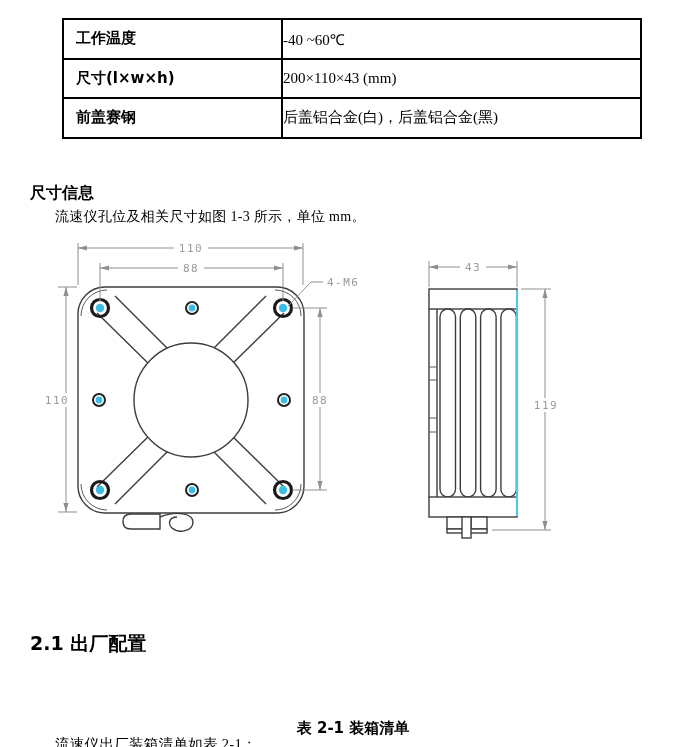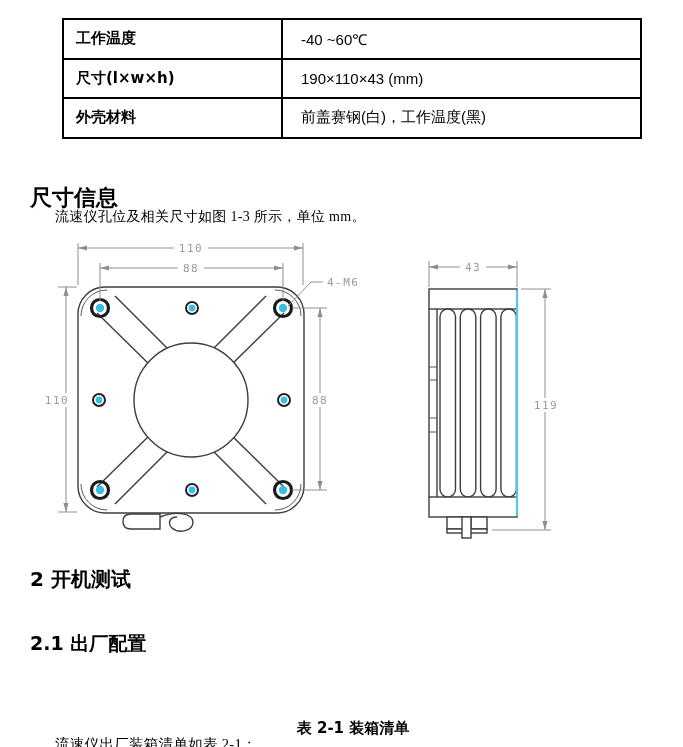--- a/index.html
+++ b/index.html
@@ -24,28 +24,28 @@
     white-space:nowrap;
     overflow:hidden;
   }
   .spec-table td.lbl{
     width:204px;
     font-family:"DejaVu Sans","Liberation Sans",sans-serif;
     font-weight:bold;
     padding-left:12px;
   }
   .spec-table td.val{
-    font-family:Liberation Sans, sans-serif;
-    padding-left:18px;
+    font-family:Liberation Serif, serif;
+    padding-left:0;
   }
   
   .h-dim{
     position:absolute;left:30px;top:183px;
     font-family:"DejaVu Sans","Liberation Sans",sans-serif;
-    font-weight:bold;font-size:22px;
+    font-weight:bold;font-size:16px;
   }
   .p-dim{
     position:absolute;left:55px;top:208px;
     font-size:14px;letter-spacing:.3px;
   }
   .h-chapter{
     position:absolute;left:30px;top:566px;
     font-family:"DejaVu Sans","Liberation Sans",sans-serif;
     font-weight:bold;font-size:20px;
   }
@@ -83,25 +83,25 @@
 <div class="page">
 
   <table class="spec-table">
     <tbody>
         <tr>
       <td class="lbl">工作温度</td>
       <td class="val">-40 ~60℃</td>
     </tr>
     <tr>
       <td class="lbl">尺寸(l×w×h)</td>
-      <td class="val">190×110×43 (mm)</td>
+      <td class="val">200×110×43 (mm)</td>
     </tr>
     <tr>
-      <td class="lbl">外壳材料</td>
-      <td class="val">前盖赛钢(白)，工作温度(黑)</td>
+      <td class="lbl">前盖赛钢</td>
+      <td class="val">后盖铝合金(白)，后盖铝合金(黑)</td>
     </tr>
   </tbody>
     </table>
 
   <div class="h-dim">尺寸信息</div>
   <div class="p-dim">流速仪孔位及相关尺寸如图 1-3 所示，单位 mm。</div>
 
   <svg class="fig" width="560" height="320" viewBox="30 238 560 320" xmlns="http://www.w3.org/2000/svg">
 
     <g>
@@ -242,18 +242,17 @@
         <line class="dim" x1="492" y1="530" x2="551" y2="530"></line>
         <line class="dim" x1="545" y1="289" x2="545" y2="530"></line>
         <polygon class="dim-arrow" points="545,289 542.4,298 547.6,298"></polygon>
         <polygon class="dim-arrow" points="545,530 542.4,521 547.6,521"></polygon>
         <rect class="mask" x="530" y="398" width="31" height="14"></rect>
         <text class="dim-txt" x="546" y="409" text-anchor="middle">119</text>
       </g>
     </g>
   </svg>
 
-  <div class="h-chapter">2 开机测试</div>
   <div class="h-sub">2.1 出厂配置</div>
   <div class="p-sub">流速仪出厂装箱清单如表 2-1：</div>
   <div class="caption">表 2-1 装箱清单</div>
 
 </div>
 
 </body></html>

